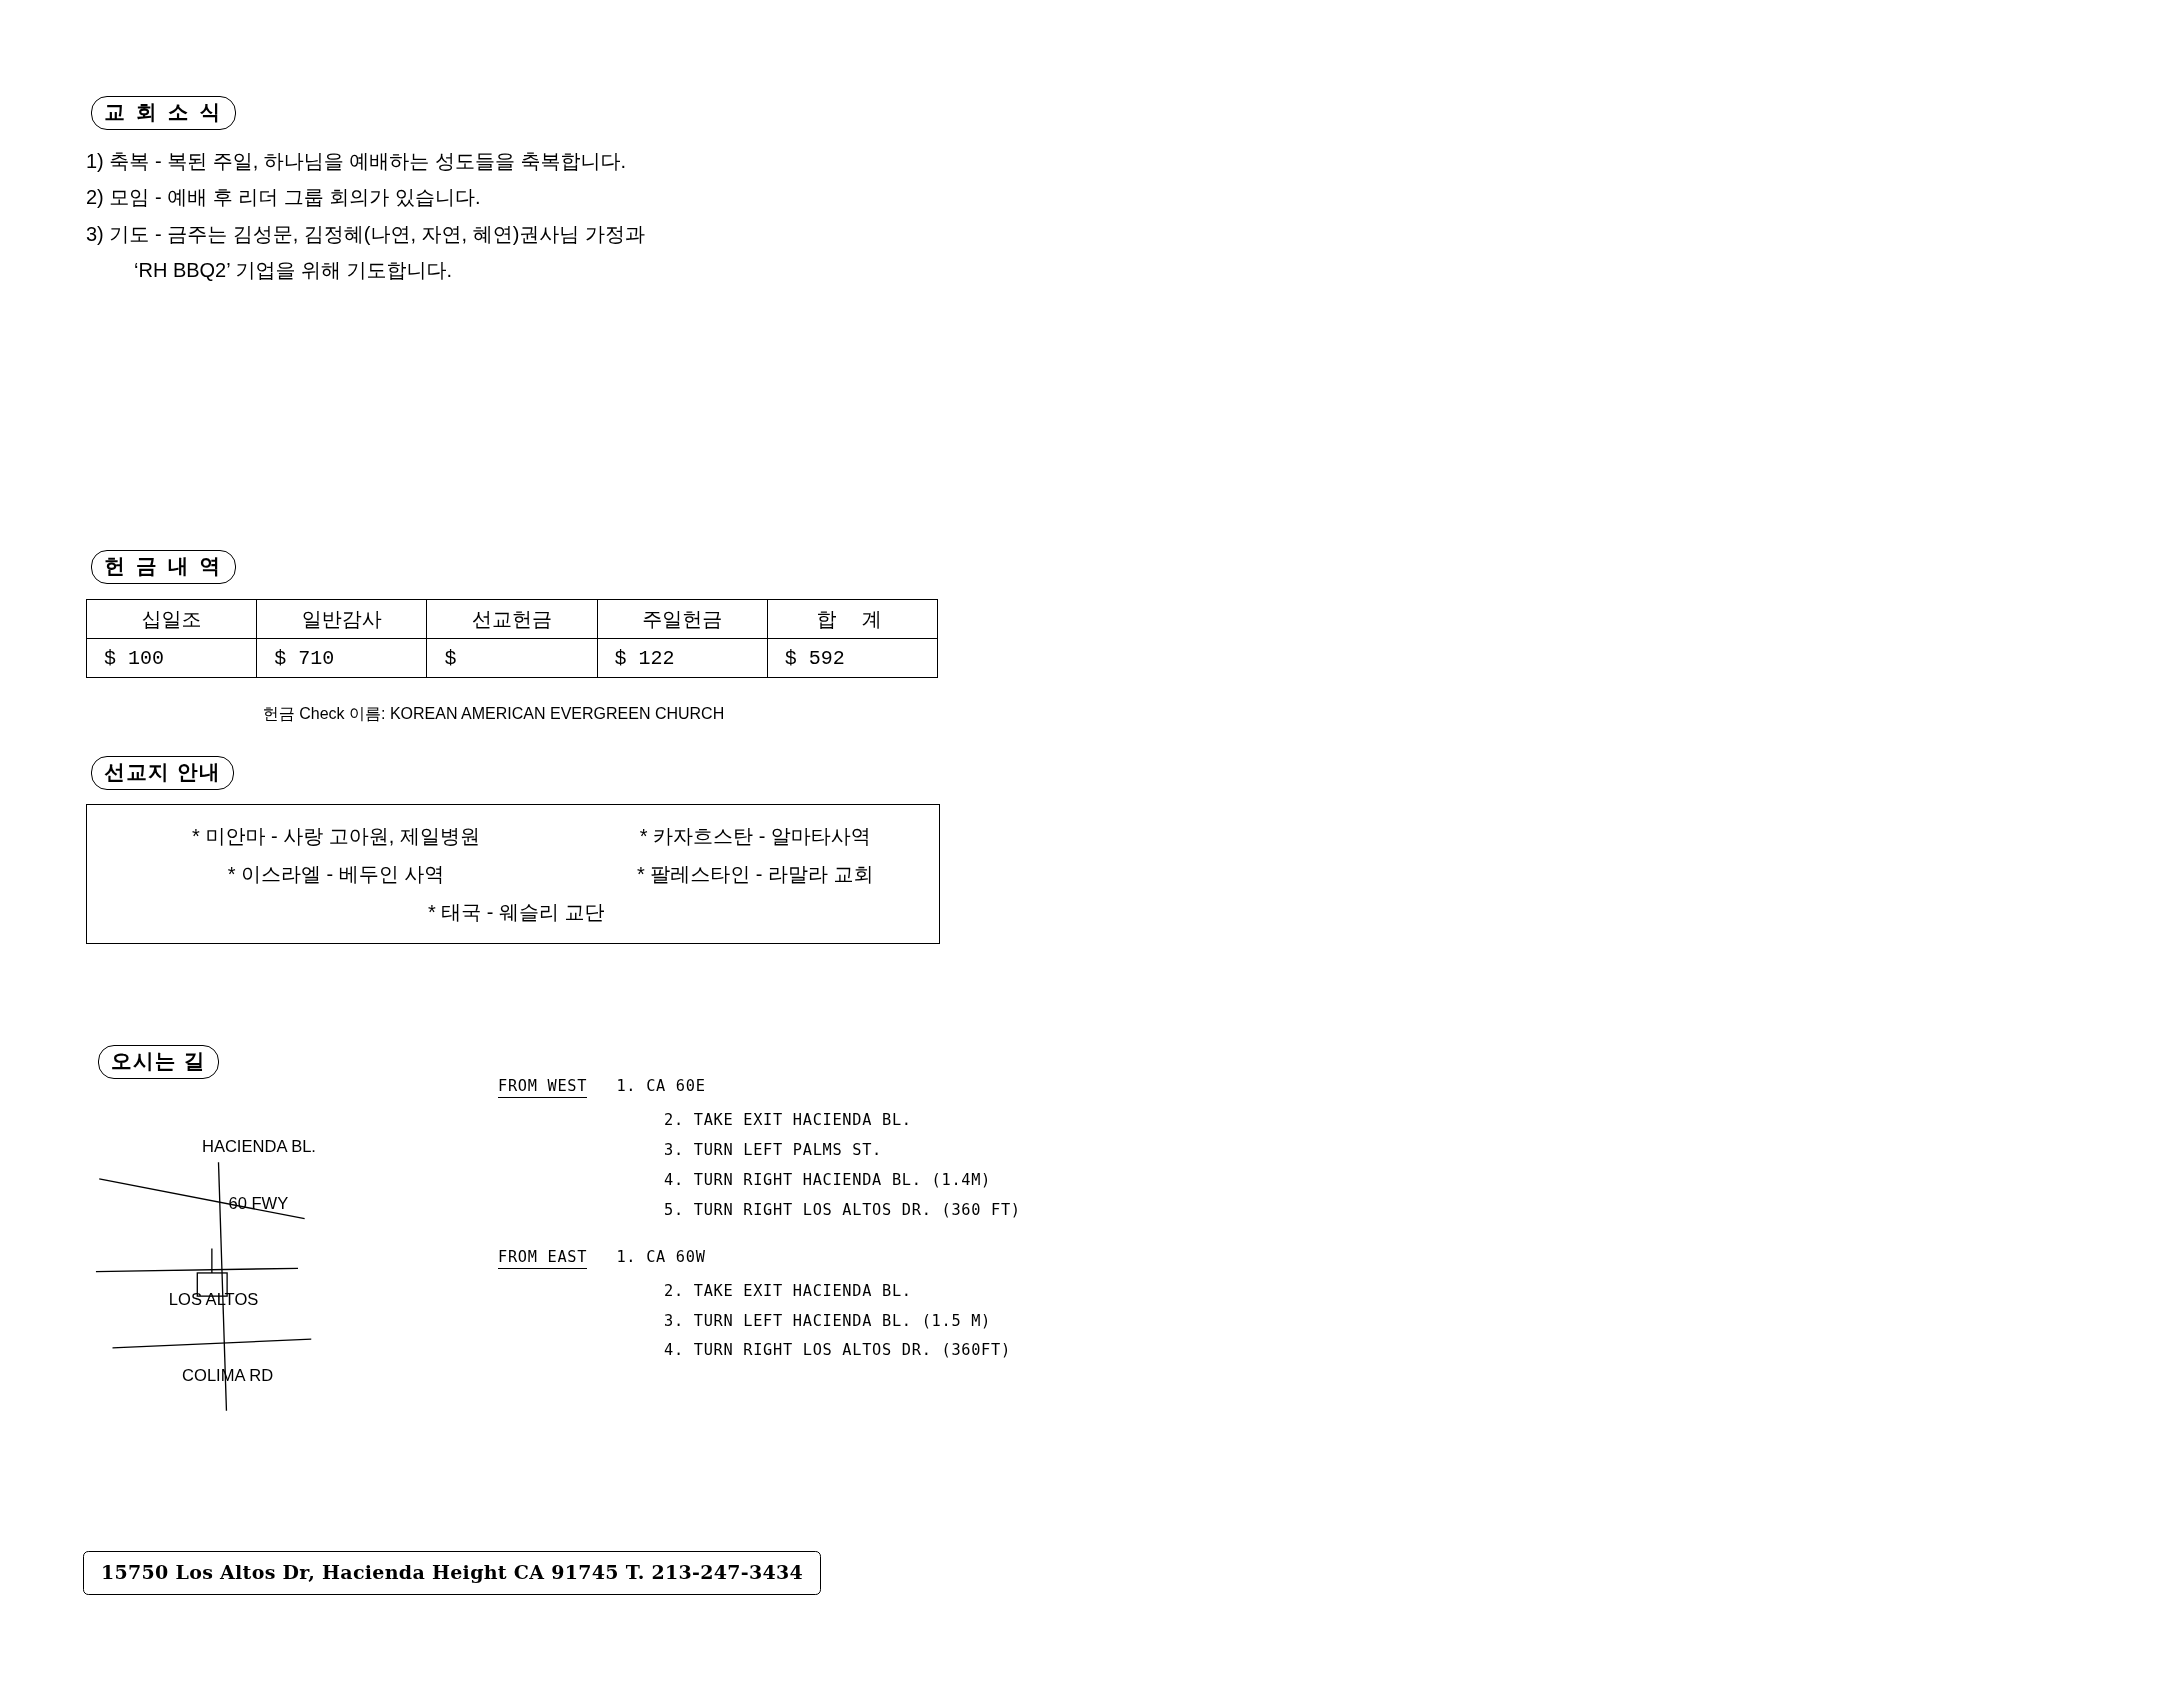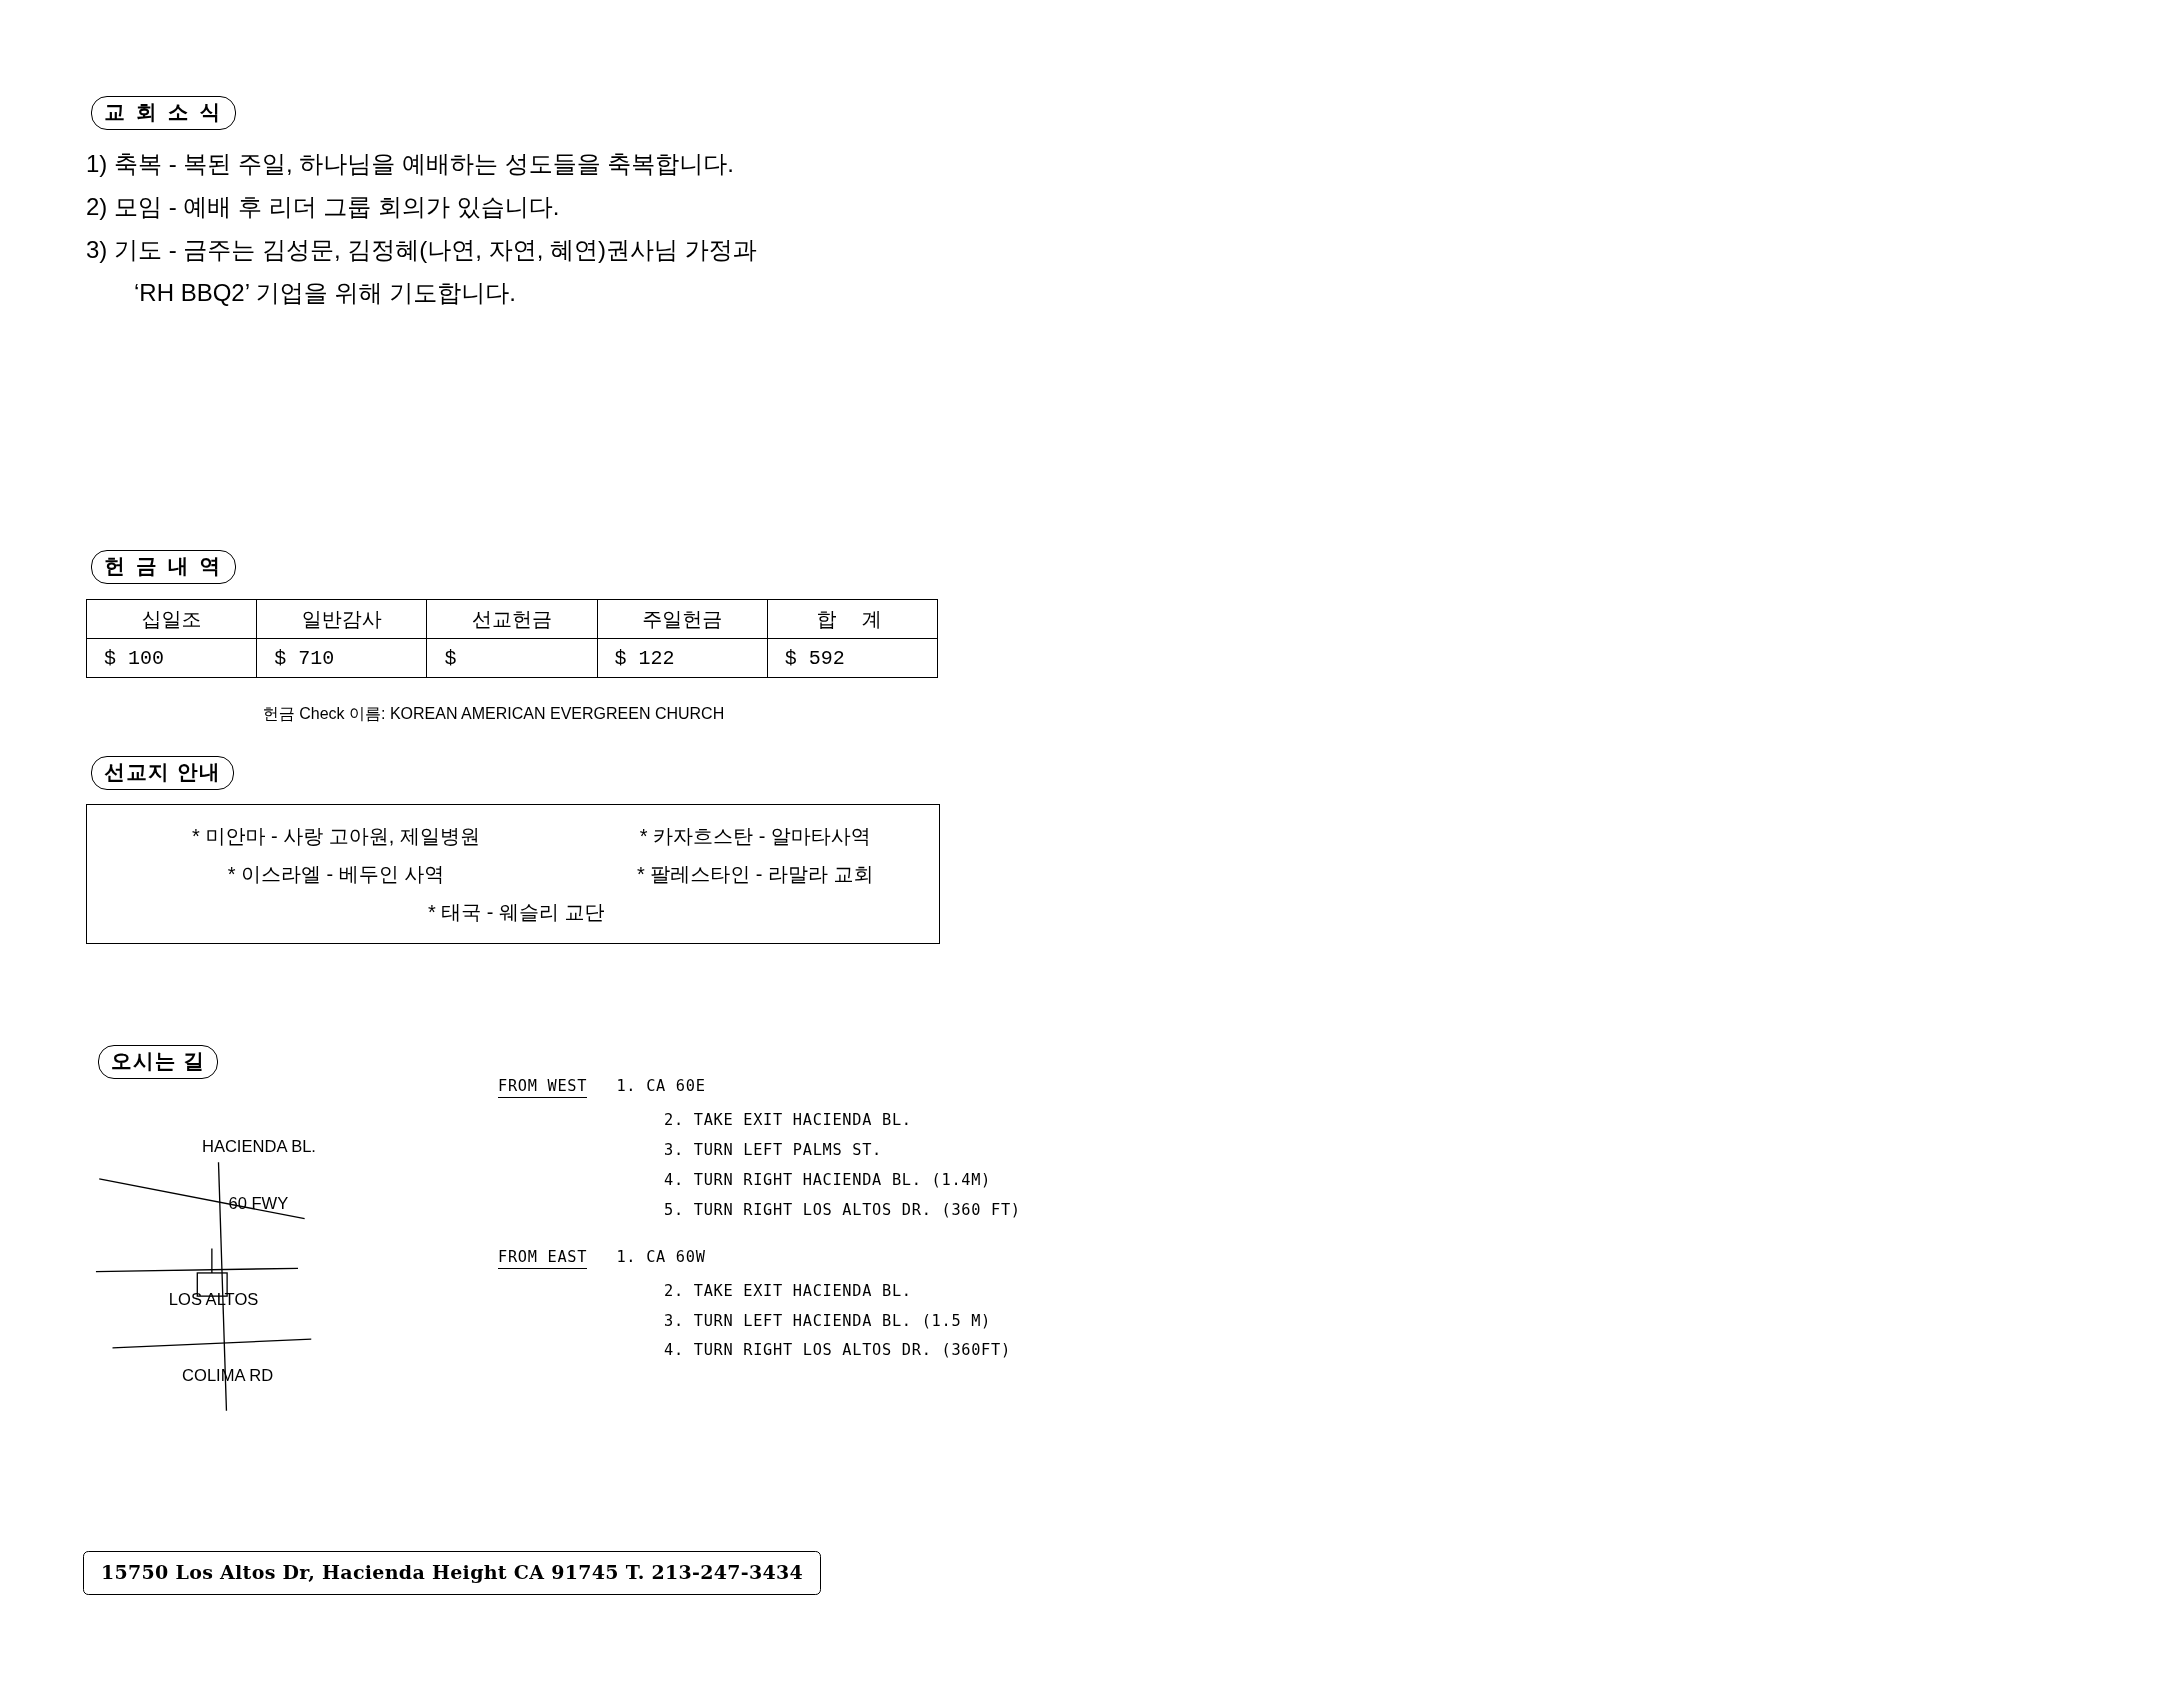--- a/index.html
+++ b/index.html
@@ -47,21 +47,21 @@
     position: absolute;
     left: 86px;
     top: 96px;
     width: 928px;
   }
   #news .sec-title { margin-left: 5.3px; }
   .news-list {
     margin: 14.6px 0 0 0;
     padding: 0;
     list-style: none;
-    font-size: 24px;
+    font-size: 20px;
     line-height: 1.62;
   }
   .news-list li {
     margin-bottom: 4px;
     white-space: nowrap;
   }
   .news-cont {
     padding-left: 48px;
     white-space: nowrap;
   }
@@ -123,21 +123,21 @@
   .mission-row .c1 { width: 458px; padding-left: 20px; }
   .mission-row .c2 { flex: 1; padding-left: 6.6px; }
 
   
   #directions {
     position: absolute;
     left: 86px;
     top: 1045px;
     width: 928px;
   }
-  #directions .sec-title { margin-left: 12px; letter-spacing: 1.3px; font-family: Liberation Serif, serif; }
+  #directions .sec-title { margin-left: 12px; letter-spacing: 1.3px; }
 
   .dir-body {
     position: relative;
     margin-top: 20px;
     height: 398px;
   }
   .map-wrap {
     position: absolute;
     left: 0;
     top: 6.6px;

